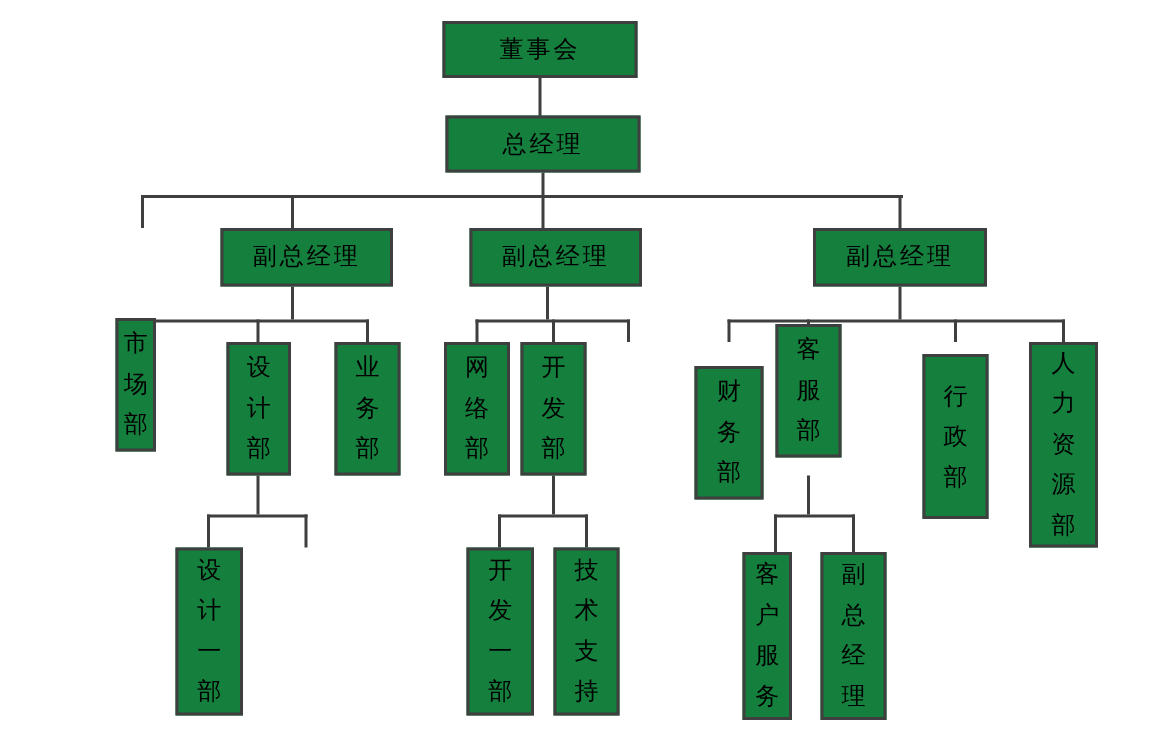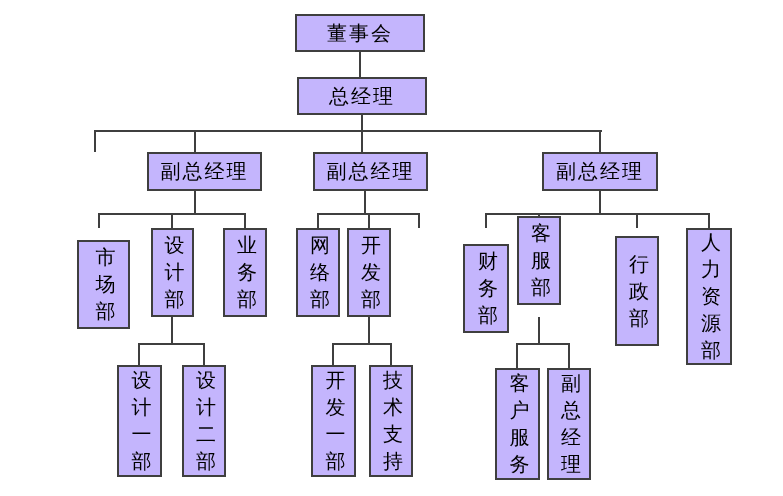--- a/index.html
+++ b/index.html
@@ -4,23 +4,23 @@
 <style>
   html,body{margin:0;padding:0;background:#ffffff;}
   .canvas{
     position:relative;width:783px;height:496px;background:#ffffff;
     font-family:"Liberation Sans","DejaVu Sans",sans-serif;color:#000;
     overflow:hidden;
   }
   .vline{position:absolute;width:2px;background:#3f3f3f;}
   .hline{position:absolute;height:2px;background:#3f3f3f;}
   .box{
-    position:absolute;border:2px solid #3f3f3f;background:#c4b5fd;
+    position:absolute;border:2px solid #3f3f3f;background:#15803d;
     display:flex;align-items:center;justify-content:center;
-    box-sizing:border-box;font-size:20px;
+    box-sizing:border-box;font-size:16px;
   }
   .box.h .lbl{letter-spacing:2px;white-space:nowrap;}
   .box.v .lbl{
     display:block;width:16px;line-height:27px;text-align:center;
     word-break:break-all;overflow-wrap:anywhere;
   }
 </style>
 </head>
 <body>
 
@@ -80,21 +80,21 @@
   <div class="box h" style="left:147px;top:152px;width:115px;height:39px">
     <span class="lbl">副总经理</span>
   </div>
   <div class="box h" style="left:313px;top:152px;width:115px;height:39px">
     <span class="lbl">副总经理</span>
   </div>
   <div class="box h" style="left:542px;top:152px;width:116px;height:39px">
     <span class="lbl">副总经理</span>
   </div>
 
-  <div class="box v" style="left:77px;top:240px;width:53px;height:89px">
+  <div class="box v" style="left:77px;top:212px;width:27px;height:89px">
     <span class="lbl">市场部</span>
   </div>
   <div class="box v" style="left:151px;top:228px;width:43px;height:89px">
     <span class="lbl">设计部</span>
   </div>
   <div class="box v" style="left:223px;top:228px;width:44px;height:89px">
     <span class="lbl">业务部</span>
   </div>
   <div class="box v" style="left:296px;top:228px;width:44px;height:89px">
     <span class="lbl">网络部</span>
@@ -111,29 +111,26 @@
   <div class="box v" style="left:615px;top:236px;width:44px;height:110px">
     <span class="lbl">行政部</span>
   </div>
   <div class="box v" style="left:686px;top:228px;width:46px;height:137px">
     <span class="lbl">人力资源部</span>
   </div>
 
   <div class="box v" style="left:117px;top:365px;width:45px;height:112px">
     <span class="lbl">设计一部</span>
   </div>
-  <div class="box v" style="left:182px;top:365px;width:44px;height:112px">
-    <span class="lbl">设计二部</span>
-  </div>
   <div class="box v" style="left:311px;top:365px;width:45px;height:112px">
     <span class="lbl">开发一部</span>
   </div>
   <div class="box v" style="left:369px;top:365px;width:44px;height:112px">
     <span class="lbl">技术支持</span>
   </div>
-  <div class="box v" style="left:495px;top:368px;width:45px;height:112px">
+  <div class="box v" style="left:495px;top:368px;width:33px;height:112px">
     <span class="lbl">客户服务</span>
   </div>
   <div class="box v" style="left:547px;top:368px;width:44px;height:112px">
     <span class="lbl">副总经理</span>
   </div>
 
 </div>
 
 </body></html>

